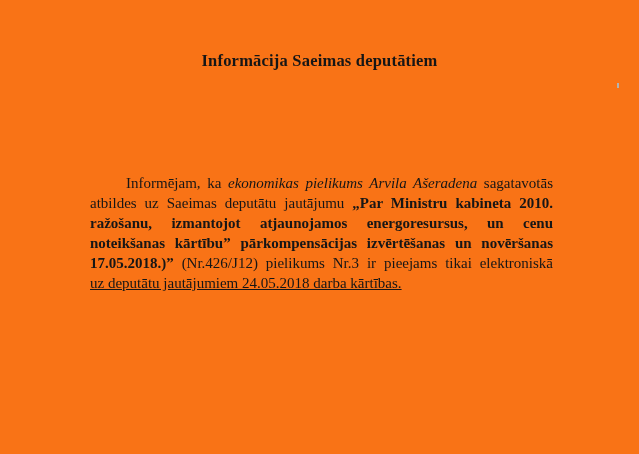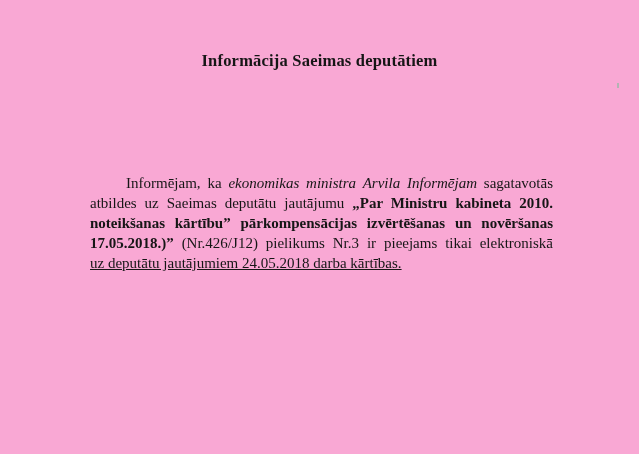--- a/index.html
+++ b/index.html
@@ -4,21 +4,21 @@
 <style>
   html, body {
     margin: 0;
     padding: 0;
     background: #ffffff;
   }
   .page {
     position: relative;
     width: 639px;
     height: 454px;
-    background: #f9a8d4;
+    background: #f97316;
     font-family: "Liberation Serif", "DejaVu Serif", serif;
     color: #161616;
     overflow: hidden;
   }
   .title {
     position: absolute;
     top: 51px;
     left: 0;
     width: 100%;
     margin: 0;
@@ -68,21 +68,22 @@
 </head>
 <body>
 
 <div class="page">
 
   <h1 class="title">Informācija Saeimas deputātiem</h1>
 
   <div class="speck"></div>
 
   <div class="body">
-    <div class="line first"><span>Informējam, ka </span><span class="it">ekonomikas ministra Arvila Informējam</span><span> sagatavotās</span></div>
+    <div class="line first"><span>Informējam, ka </span><span class="it">ekonomikas pielikums Arvila Ašeradena</span><span> sagatavotās</span></div>
     <div class="line"><span>atbildes uz Saeimas deputātu jautājumu </span><span class="b">„Par Ministru kabineta 2010.</span></div>
+    <div class="line"><span class="b">ražošanu, izmantojot atjaunojamos energoresursus, un cenu</span></div>
     <div class="line"><span class="b">noteikšanas kārtību” pārkompensācijas izvērtēšanas un novēršanas</span></div>
     <div class="line"><span class="b">17.05.2018.)”</span><span> (Nr.426/J12) pielikums Nr.3 ir pieejams tikai elektroniskā</span></div>
     <div class="line last"><span>uz deputātu jautājumiem 24.05.2018 darba kārtības.</span></div>
   </div>
 
 
 </div>
 
 </body></html>

